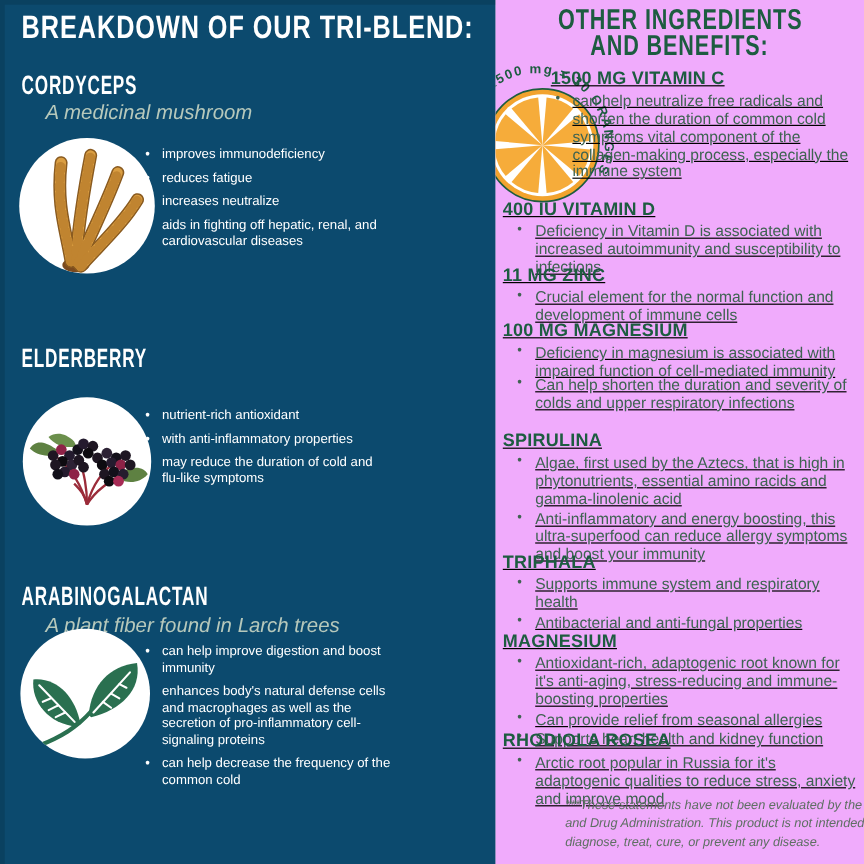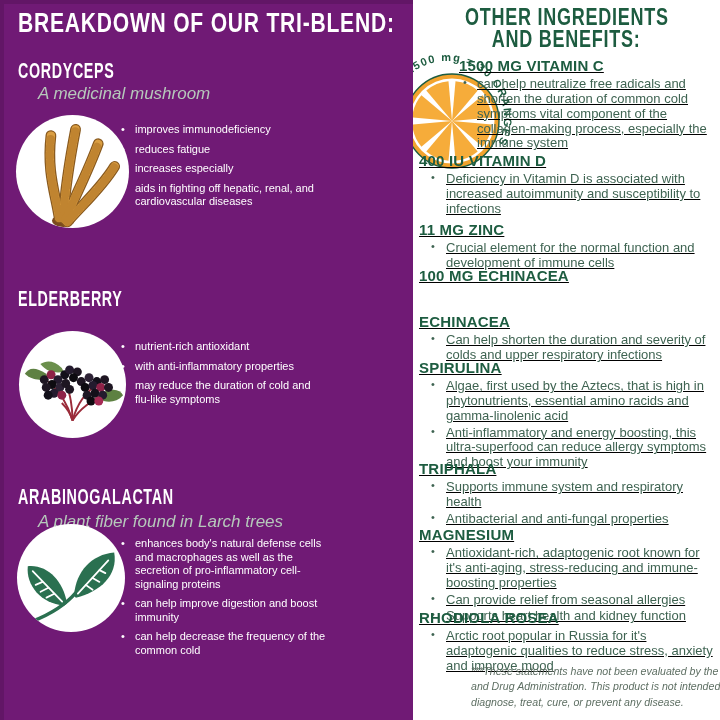--- a/index.html
+++ b/index.html
@@ -1,34 +1,34 @@
 <!DOCTYPE html>
 <html><head>
 <meta charset="utf-8">
 <style>
   html,body{margin:0;padding:0;background:#cfcfcf;}
   .canvas{width:720px;height:720px;display:flex;font-family:"Liberation Sans",sans-serif;margin:0 auto;overflow:hidden;}
   
-  .left{width:413px;flex:none;position:relative;background:#701a75;overflow:hidden;
+  .left{width:413px;flex:none;position:relative;background:#0c4a6e;overflow:hidden;
         box-shadow:inset 4px 4px 0 rgba(0,0,0,.12);}
   .cond{display:inline-block;transform:scaleX(.65);transform-origin:left center;
         white-space:nowrap;font-weight:bold;letter-spacing:1px;}
   .lp-title{position:absolute;left:18px;top:8px;color:#FFFFFF;font-size:27px;}
   .lp-title .cond{transform:scaleX(.78);}
   .lp-h2{position:absolute;color:#FFFFFF;font-size:22px;margin:0;}
   .lp-sub{position:absolute;color:#B6C8BB;font-style:italic;font-size:17px;}
   .circle{position:absolute;background:#FFFFFF;border-radius:50%;overflow:hidden;}
   .circle svg{width:100%;height:100%;display:block;}
   ul{list-style:none;margin:0;padding:0;}
   .lp-list{position:absolute;}
   .lp-list li{position:relative;padding-left:15px;color:#FFFFFF;font-size:11px;
               line-height:1.23;margin-bottom:6px;}
   .lp-list li::before{content:"•";position:absolute;left:1px;top:0;}
   
-  .right{flex:1;position:relative;background:#ffffff;overflow:hidden;}
+  .right{flex:1;position:relative;background:#f0abfc;overflow:hidden;}
   .rp-title{position:absolute;top:6px;left:0;right:0;text-align:center;
             color:#1D5C40;font-size:24px;line-height:.92;}
   .rp-title .cond{transform:scaleX(.75);transform-origin:center;}
   .sec{position:absolute;left:6px;right:4px;text-decoration:underline;}
   .sec h3{margin:0 0 3px 0;color:#1D5C40;font-size:15px;font-weight:bold;letter-spacing:.2px;line-height:1.08;}
   .rp-list li{position:relative;padding-left:27px;color:#3E6351;font-size:13px;
               line-height:1.14;margin-bottom:2px;}
   .rp-list li::before{content:"•";position:absolute;left:12px;top:-1px;font-size:11px;}
   .sec-vitc{left:46px;right:6px;}
   .sec-vitc .rp-list li{padding-left:18px;}
@@ -69,21 +69,21 @@
           <path d="M 46,100 C 48,70 52,45 58,14" stroke="#C08430" stroke-width="8" stroke-dasharray="2.5 5"></path>
           <path d="M 48,102 C 58,78 70,55 80,28" stroke="#C08430" stroke-width="8" stroke-dasharray="2.5 5"></path>
           <path d="M 50,104 C 64,88 84,70 96,50" stroke="#C08430" stroke-width="8" stroke-dasharray="2.5 5"></path>
         </g>
       </svg>
     </div>
 
     <ul class="lp-list" style="left:120px;top:123px;width:215px;">
       <li>improves immunodeficiency</li>
       <li>reduces fatigue</li>
-      <li>increases especially</li>
+      <li>increases neutralize</li>
       <li>aids in fighting off hepatic, renal, and cardiovascular diseases</li>
     </ul>
 
     <h2 class="lp-h2" style="left:18px;top:286px;">
       <span class="cond">ELDERBERRY</span>
     </h2>
 
     <div class="circle" style="left:19px;top:331px;width:107px;height:107px;">
       <svg viewBox="0 0 110 110">
         <g fill="none" stroke="#9B2C3A" stroke-width="2">
@@ -152,22 +152,22 @@
           <path d="M 26,59 L 19,62"></path>
           <path d="M 62,71 L 93,37"></path>
           <path d="M 70,62 L 77,67"></path>
           <path d="M 77,55 L 84,59"></path>
           <path d="M 84,47 L 90,50"></path>
         </g>
       </svg>
     </div>
 
     <ul class="lp-list" style="left:120px;top:537px;width:218px;">
+      <li>can help improve digestion and boost immunity</li>
       <li>enhances body's natural defense cells and macrophages as well as the secretion of pro-inflammatory cell-signaling proteins</li>
-      <li>can help improve digestion and boost immunity</li>
       <li>can help decrease the frequency of the common cold</li>
     </ul>
   </div>
 
   <div class="right">
 
     <div class="rp-title">
       <span class="cond">OTHER INGREDIENTS</span><br>
       <span class="cond">AND BENEFITS:</span>
     </div>
@@ -192,40 +192,42 @@
       </text>
     </svg>
 
     <div class="sec sec-vitc" style="top:58px;">
       <h3>1500 MG VITAMIN C</h3>
       <ul class="rp-list">
         <li>can help neutralize free radicals and shorten the duration of  common cold symptoms vital component of the collagen-making process, especially the immune system</li>
       </ul>
     </div>
 
-    <div class="sec" style="top:153px;">
+    <div class="sec" style="top:167px;">
       <h3>400 IU VITAMIN D</h3>
       <ul class="rp-list">
         <li>Deficiency in Vitamin D is associated with increased autoimmunity and susceptibility to infections</li>
       </ul>
     </div>
 
     <div class="sec" style="top:222px;">
       <h3>11 MG ZINC</h3>
       <ul class="rp-list">
         <li>Crucial element for the normal function and development of immune cells</li>
       </ul>
     </div>
 
     <div class="sec" style="top:268px;">
-      <h3>100 MG ECHINACEA</h3>
+      <h3>100 MG MAGNESIUM</h3>
+      <ul class="rp-list">
+        <li>Deficiency in magnesium is associated with impaired function of cell-mediated immunity</li>
+      </ul>
     </div>
 
     <div class="sec" style="top:314px;">
-      <h3>ECHINACEA</h3>
       <ul class="rp-list">
         <li>Can help shorten the duration and severity of colds and upper respiratory infections</li>
       </ul>
     </div>
 
     <div class="sec" style="top:360px;">
       <h3>SPIRULINA</h3>
       <ul class="rp-list">
         <li>Algae, first used by the Aztecs, that is high in phytonutrients, essential amino racids and gamma-linolenic acid</li>
         <li>Anti-inflammatory and energy boosting, this ultra-superfood can reduce allergy symptoms and boost your immunity</li>

